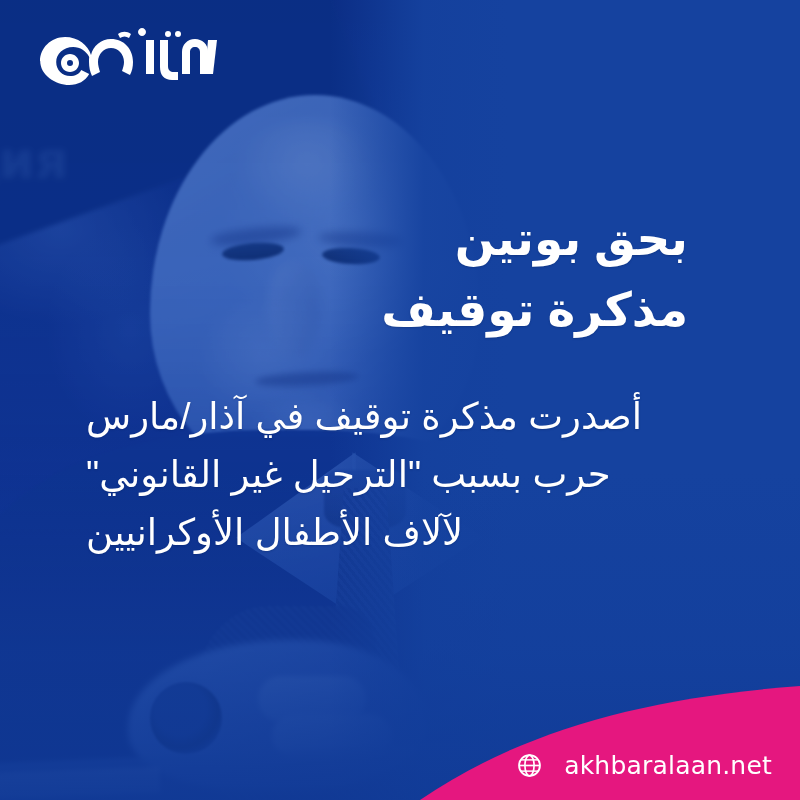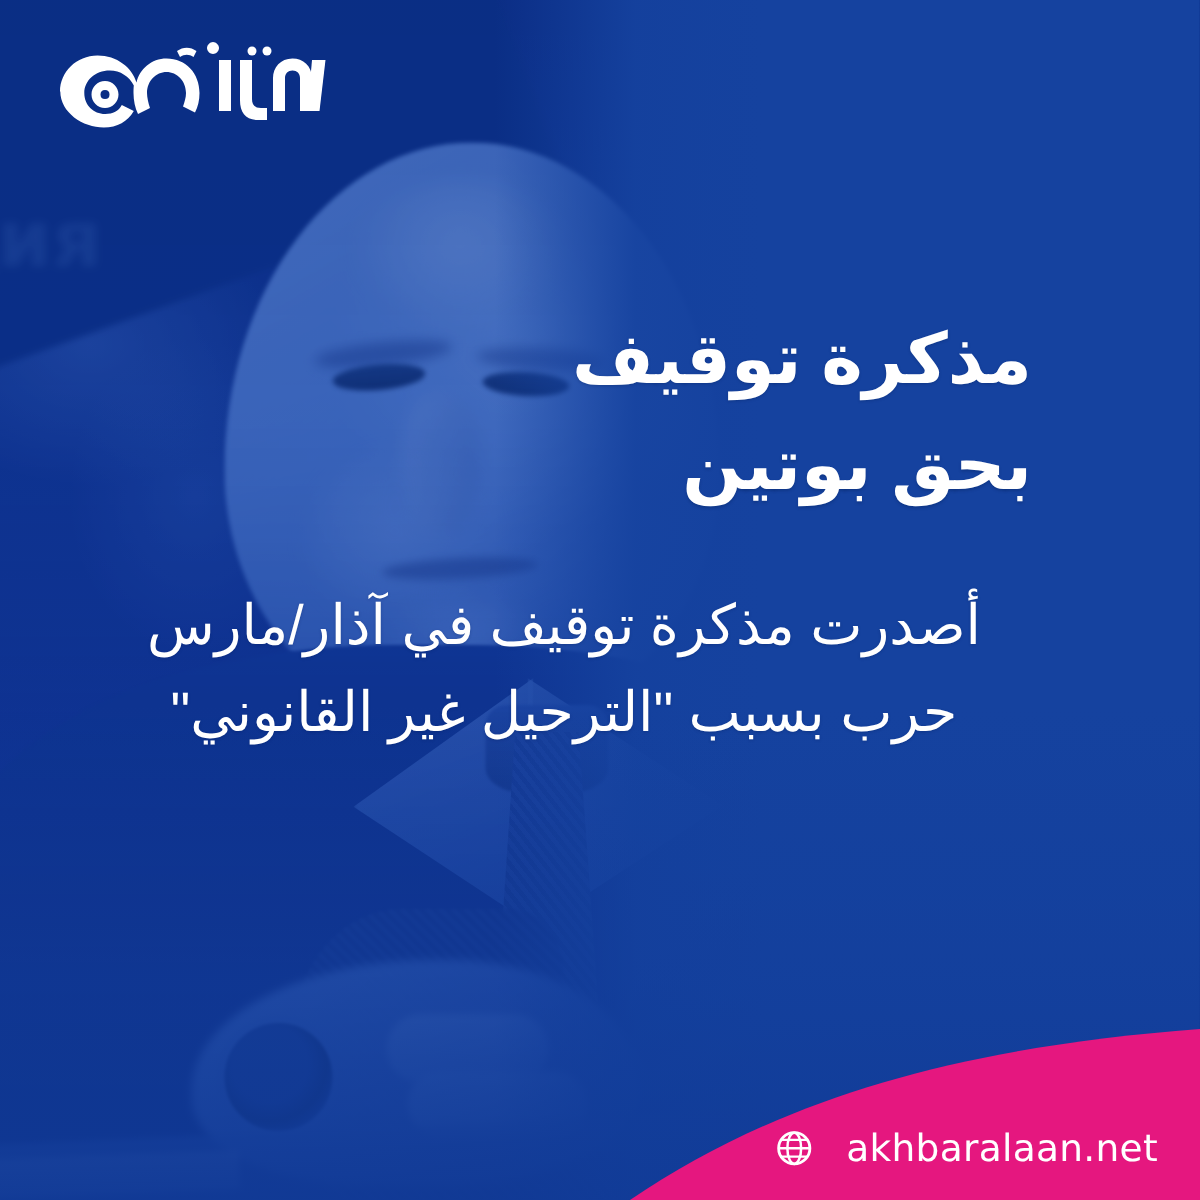--- a/index.html
+++ b/index.html
@@ -272,23 +272,23 @@
     line-height:1.52;
     letter-spacing:0;
     direction:rtl;
     text-shadow:0 1px 2px rgba(4,28,80,.28);
   }
   .headline .hl-line{ display:block; white-space:nowrap; }
 
   
   .body-copy{
     position:absolute;
-    right:114px; top:388px;
+    right:94px; top:388px;
     width:620px;
-    text-align:center;
+    text-align:left;
     color:#ffffff;
     font-size:37px;
     font-weight:400;
     line-height:1.57;
     direction:rtl;
     text-shadow:0 1px 2px rgba(4,28,80,.26);
   }
   .body-copy .bd-line{ display:block; white-space:nowrap; }
 
   
@@ -378,27 +378,28 @@
         <path d="M138 26h8v26c0 4 2 6 6 6h4v8h-6c-8 0-12-5-12-13z"></path>
         <path d="M160 38c0-7 5-13 13-13 7 0 13 5 13 13v22h-8V38c0-3-2-5-5-5s-5 2-5 5v22h-8z"></path>
         <path d="M186 26h9l-4 34h-8z"></path>
         <circle cx="146" cy="20" r="3"></circle>
         <circle cx="156" cy="20" r="3"></circle>
       </g>
     </svg>
   </div>
 
   <div class="headline">
+    <span class="hl-line">بحق بوتين</span>
     <span class="hl-line">مذكرة توقيف</span>
-    <span class="hl-line">بحق بوتين</span>
   </div>
 
   <div class="body-copy">
     <span class="bd-line">أصدرت مذكرة توقيف في آذار/مارس</span>
     <span class="bd-line">حرب بسبب "الترحيل غير القانوني"</span>
+    <span class="bd-line">لآلاف الأطفال الأوكرانيين</span>
   </div>
 
   <div class="footer-curve">
     <svg width="800" height="120" viewBox="0 0 800 120" preserveAspectRatio="none" aria-hidden="true">
       <path d="M800 6 C 640 18, 520 52, 420 120 L 800 120 Z" fill="#e5177f"></path>
     </svg>
   </div>
 
   <div class="footer-brand">
     <svg class="globe-icon" viewBox="0 0 24 24" aria-hidden="true">

